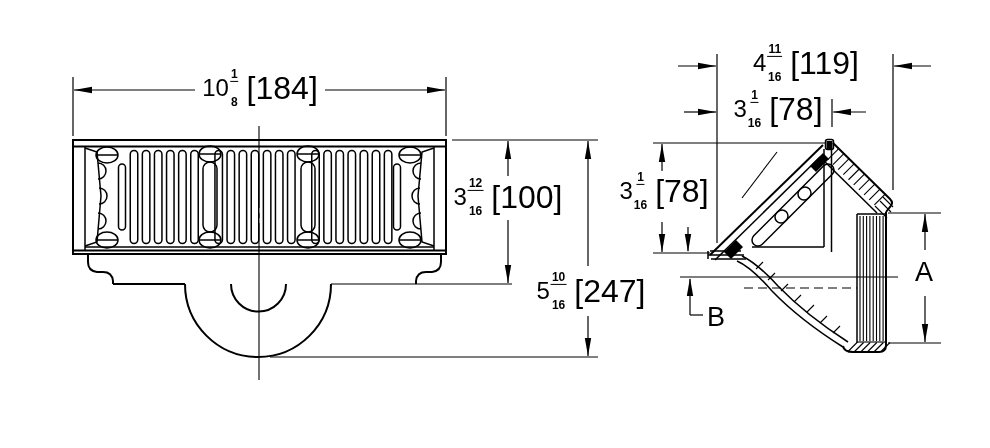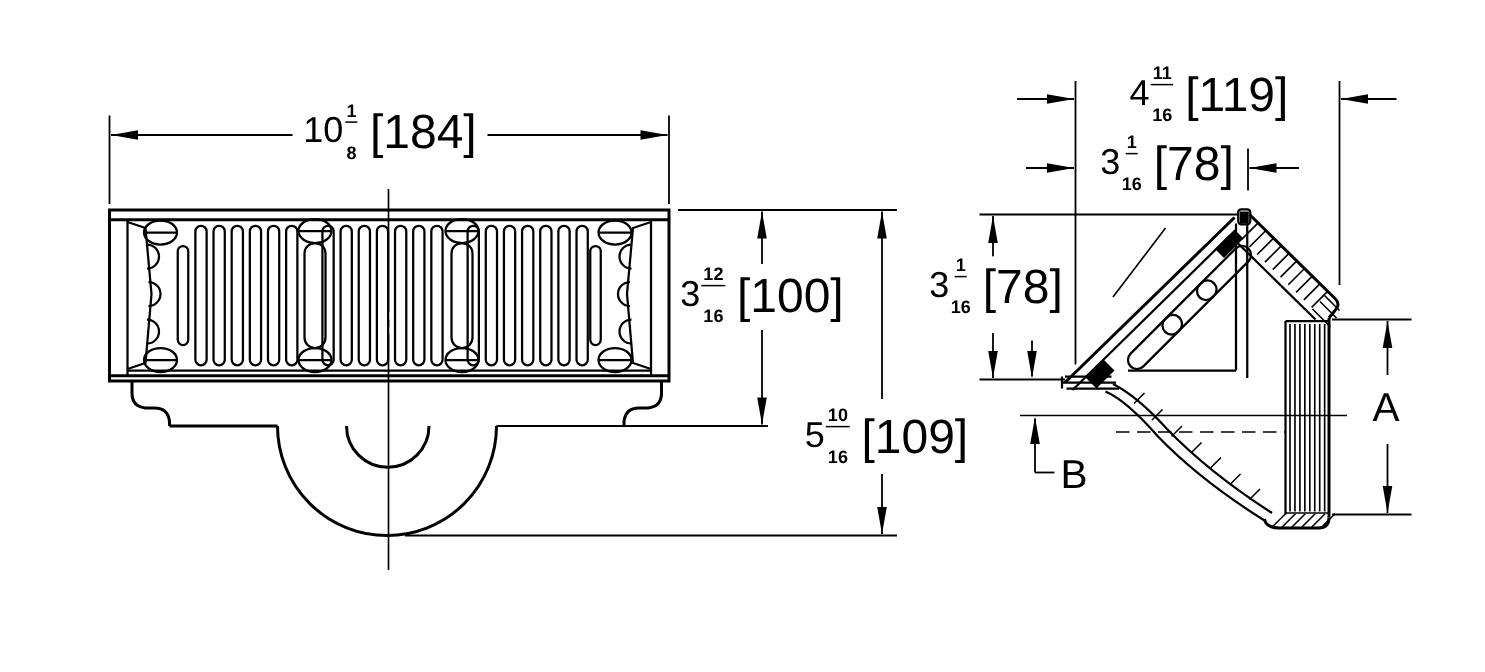--- a/index.html
+++ b/index.html
@@ -284,21 +284,21 @@
       </span>
     <span class="metric">[100]</span>
   </div>
 
   <div class="dim-label" style="left:591px;top:291px;">
     <span class="whole">5</span>
     <span class="frac">
         <span class="num">10</span>
         <span class="den">16</span>
       </span>
-    <span class="metric">[109]</span>
+    <span class="metric">[247]</span>
   </div>
 
   <div class="dim-label" style="left:806px;top:63px;">
     <span class="whole">4</span>
     <span class="frac">
         <span class="num">11</span>
         <span class="den">16</span>
       </span>
     <span class="metric">[119]</span>
   </div>

